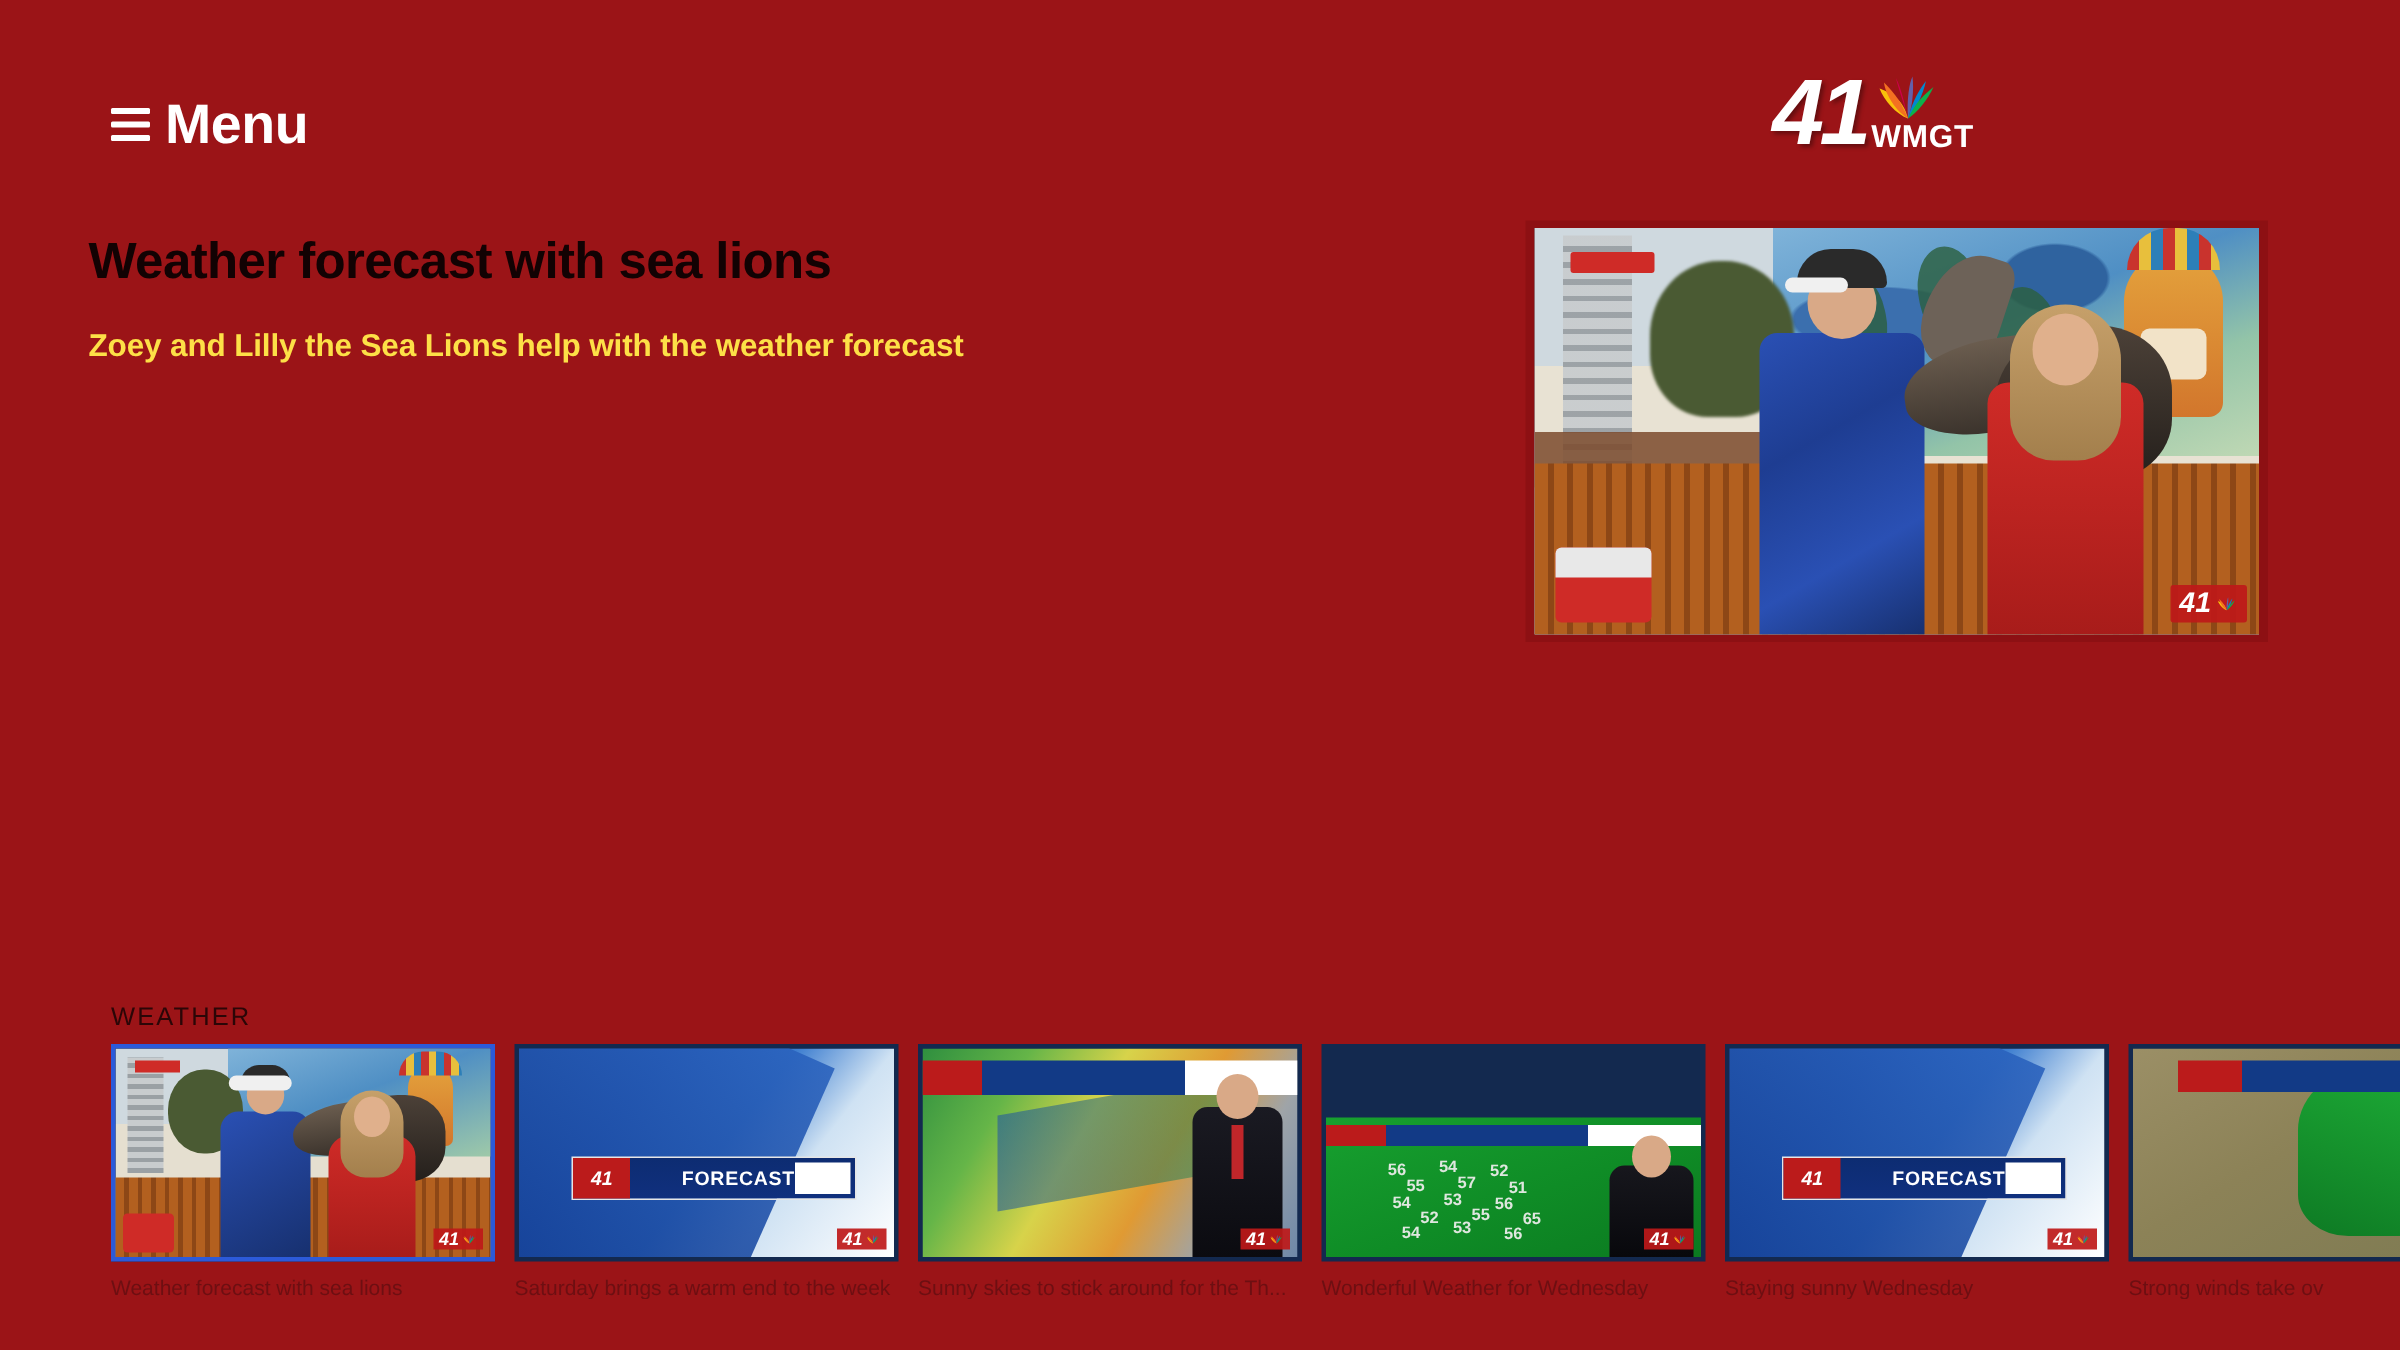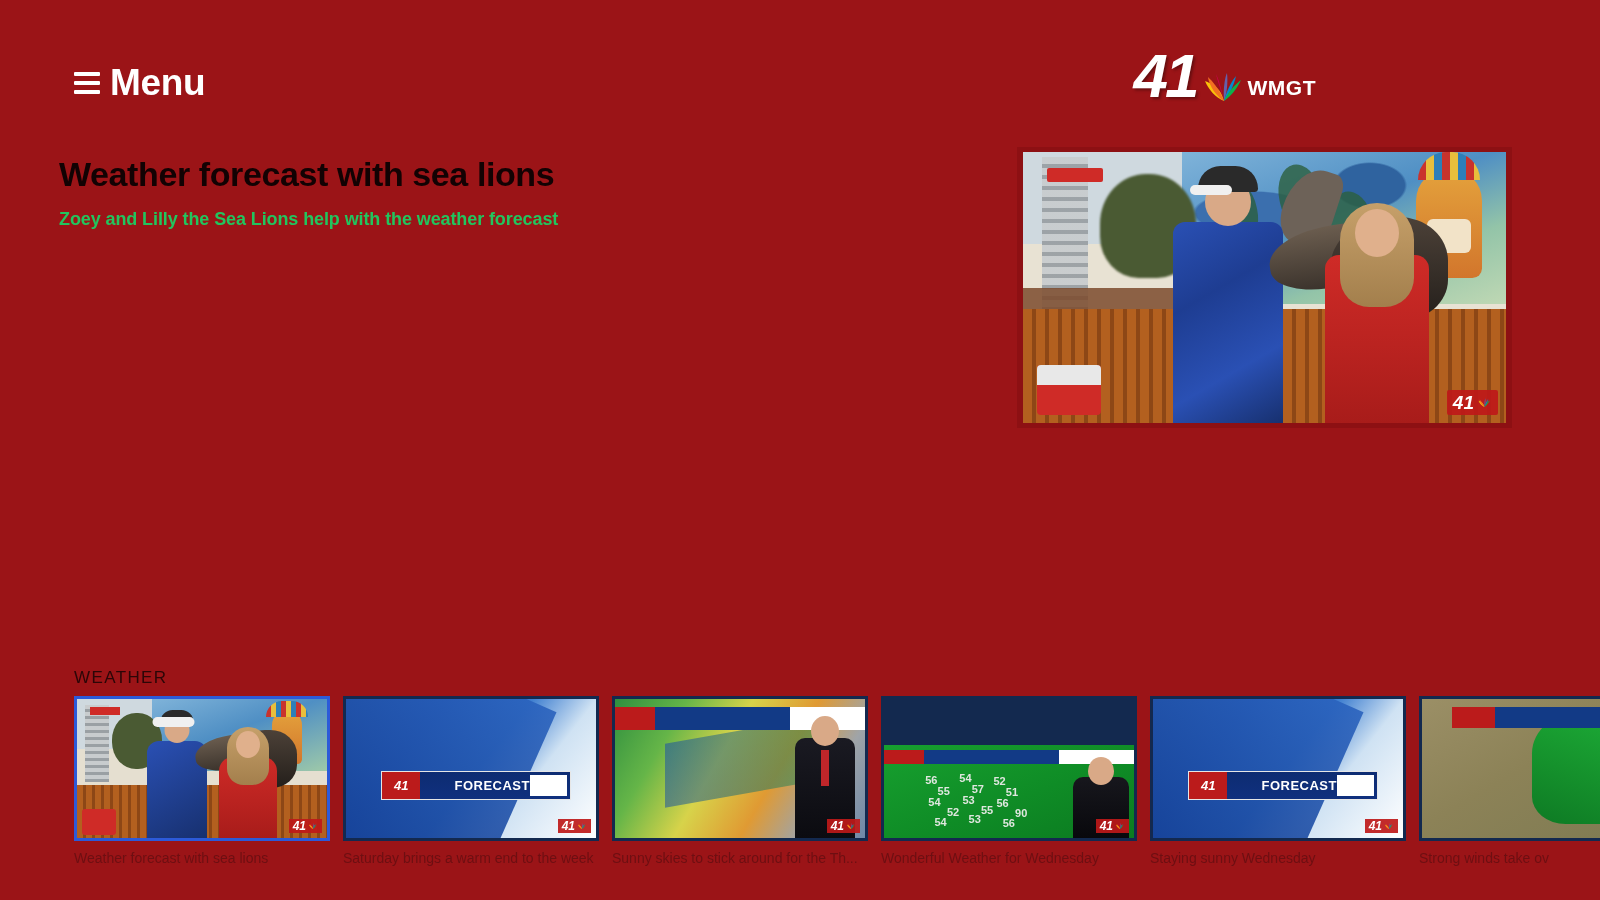--- a/index.html
+++ b/index.html
@@ -23,34 +23,34 @@
   .hamburger i { display:block; height:4px; background:#ffffff; border-radius:1px; }
   .menu-label { font-size:37px; font-weight:600; letter-spacing:-0.3px; line-height:1; color:#fff; }
 
   
   .brand { position:absolute; right:96px; top:48px; display:flex; align-items:flex-end; }
   .brand-41 {
     font-size:62px; font-weight:800; font-style:italic; color:#ffffff;
     line-height:0.9; letter-spacing:-3px;
     text-shadow:2px 2px 3px rgba(0,0,0,.35);
   }
-  .brand-right { display:flex; flex-direction:row; align-items:center; margin-left:3px; padding-bottom:2px; }
+  .brand-right { display:flex; flex-direction:column; margin-left:3px; padding-bottom:2px; }
   .peacock { width:48px; height:30px; display:block; }
   .brand-call { font-size:21px; font-weight:800; color:#ffffff; letter-spacing:0.5px; line-height:1; margin-top:1px; }
 
   
   .article { position:absolute; left:59px; top:155px; width:760px; }
   .article-title {
     font-size:34px; font-weight:700; color:#120203; line-height:1.15; letter-spacing:-0.4px;
   }
   .article-date {
     margin-top:29px; font-size:23px; font-weight:700; color:#ffffff; letter-spacing:-0.2px;
   }
   .article-desc {
-    margin-top:15px; font-size:18px; font-weight:700; color:#22c55e; letter-spacing:-0.1px;
+    margin-top:25px; font-size:21px; font-weight:700; color:#fde047; letter-spacing:-0.1px;
   }
 
   
   .video-wrap {
     position:absolute; left:1017px; top:147px; width:495px; height:281px;
     background:#8d1013; padding:5px 6px;
   }
   .video-inner { position:relative; width:100%; height:100%; overflow:hidden; background:#6d7f86; }
 
   
@@ -386,21 +386,21 @@
               <span style="left:26%;top:4%">54</span>
               <span style="left:48%;top:10%">52</span>
               <span style="left:12%;top:26%">55</span>
               <span style="left:34%;top:22%">57</span>
               <span style="left:56%;top:28%">51</span>
               <span style="left:6%;top:44%">54</span>
               <span style="left:28%;top:40%">53</span>
               <span style="left:50%;top:46%">56</span>
               <span style="left:18%;top:60%">52</span>
               <span style="left:40%;top:56%">55</span>
-              <span style="left:62%;top:62%">90</span>
+              <span style="left:62%;top:62%">65</span>
               <span style="left:10%;top:76%">54</span>
               <span style="left:32%;top:72%">53</span>
               <span style="left:54%;top:78%">56</span>
             </div>
             <div class="anchor"></div>
           </div>
        <div class="tb-bug">
          <span class="b41">41</span>
             <svg class="bp" viewBox="0 0 48 30">
               <g transform="translate(24,29)">

